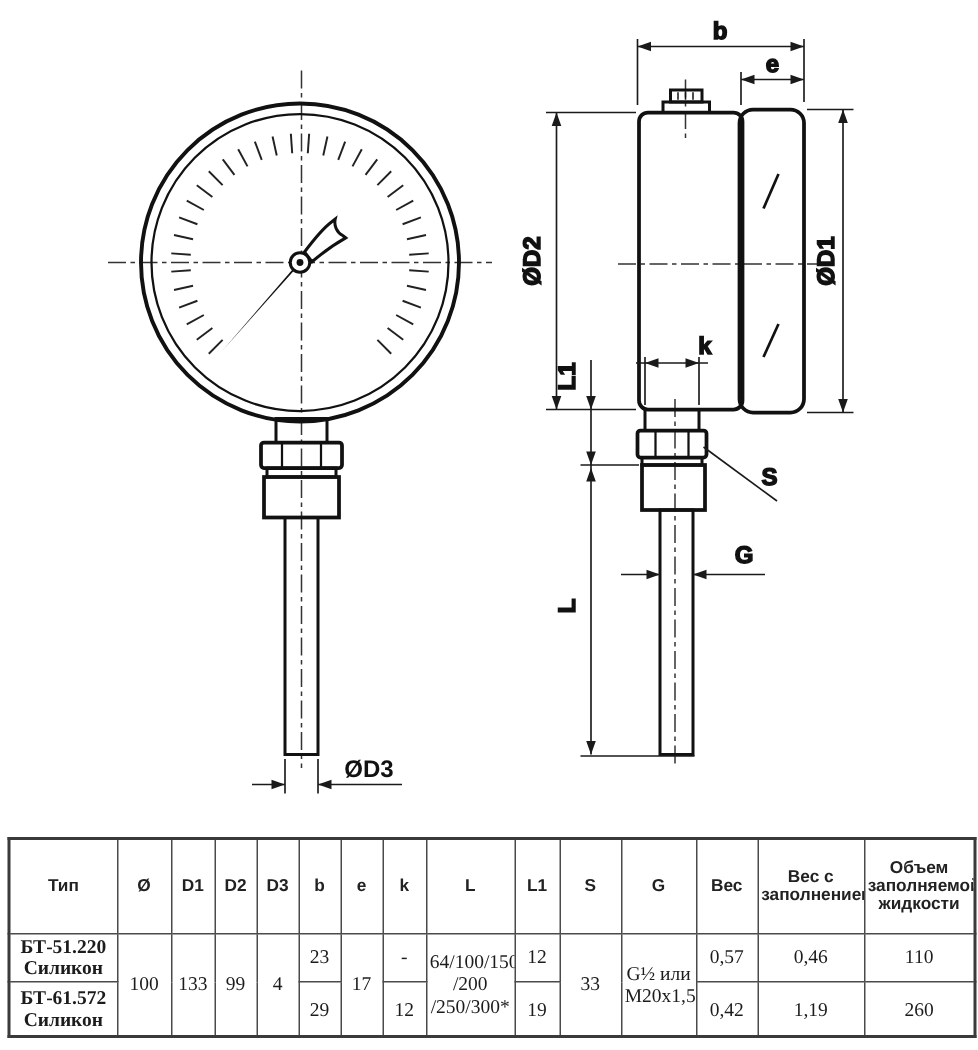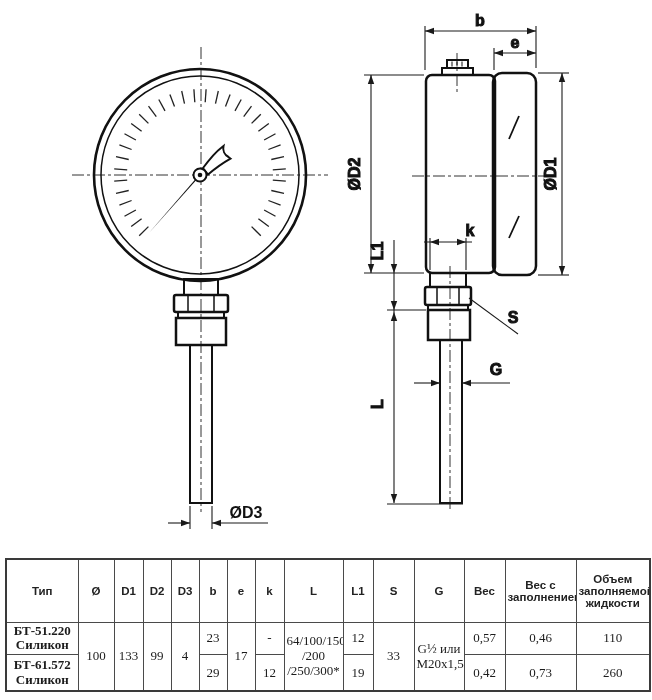--- a/index.html
+++ b/index.html
@@ -266,20 +266,20 @@
     <td>0,46</td>
     <td>110</td>
   </tr>
   <tr class="r2">
     <td class="cell-tip">БТ-61.572
 Силикон</td>
     <td>29</td>
     <td>12</td>
     <td>19</td>
     <td>0,42</td>
-    <td>0,73</td>
+    <td>1,19</td>
     <td>260</td>
   </tr>
 </tbody>
       </table>
 </div>
 
 </div>
 
 </body></html>

